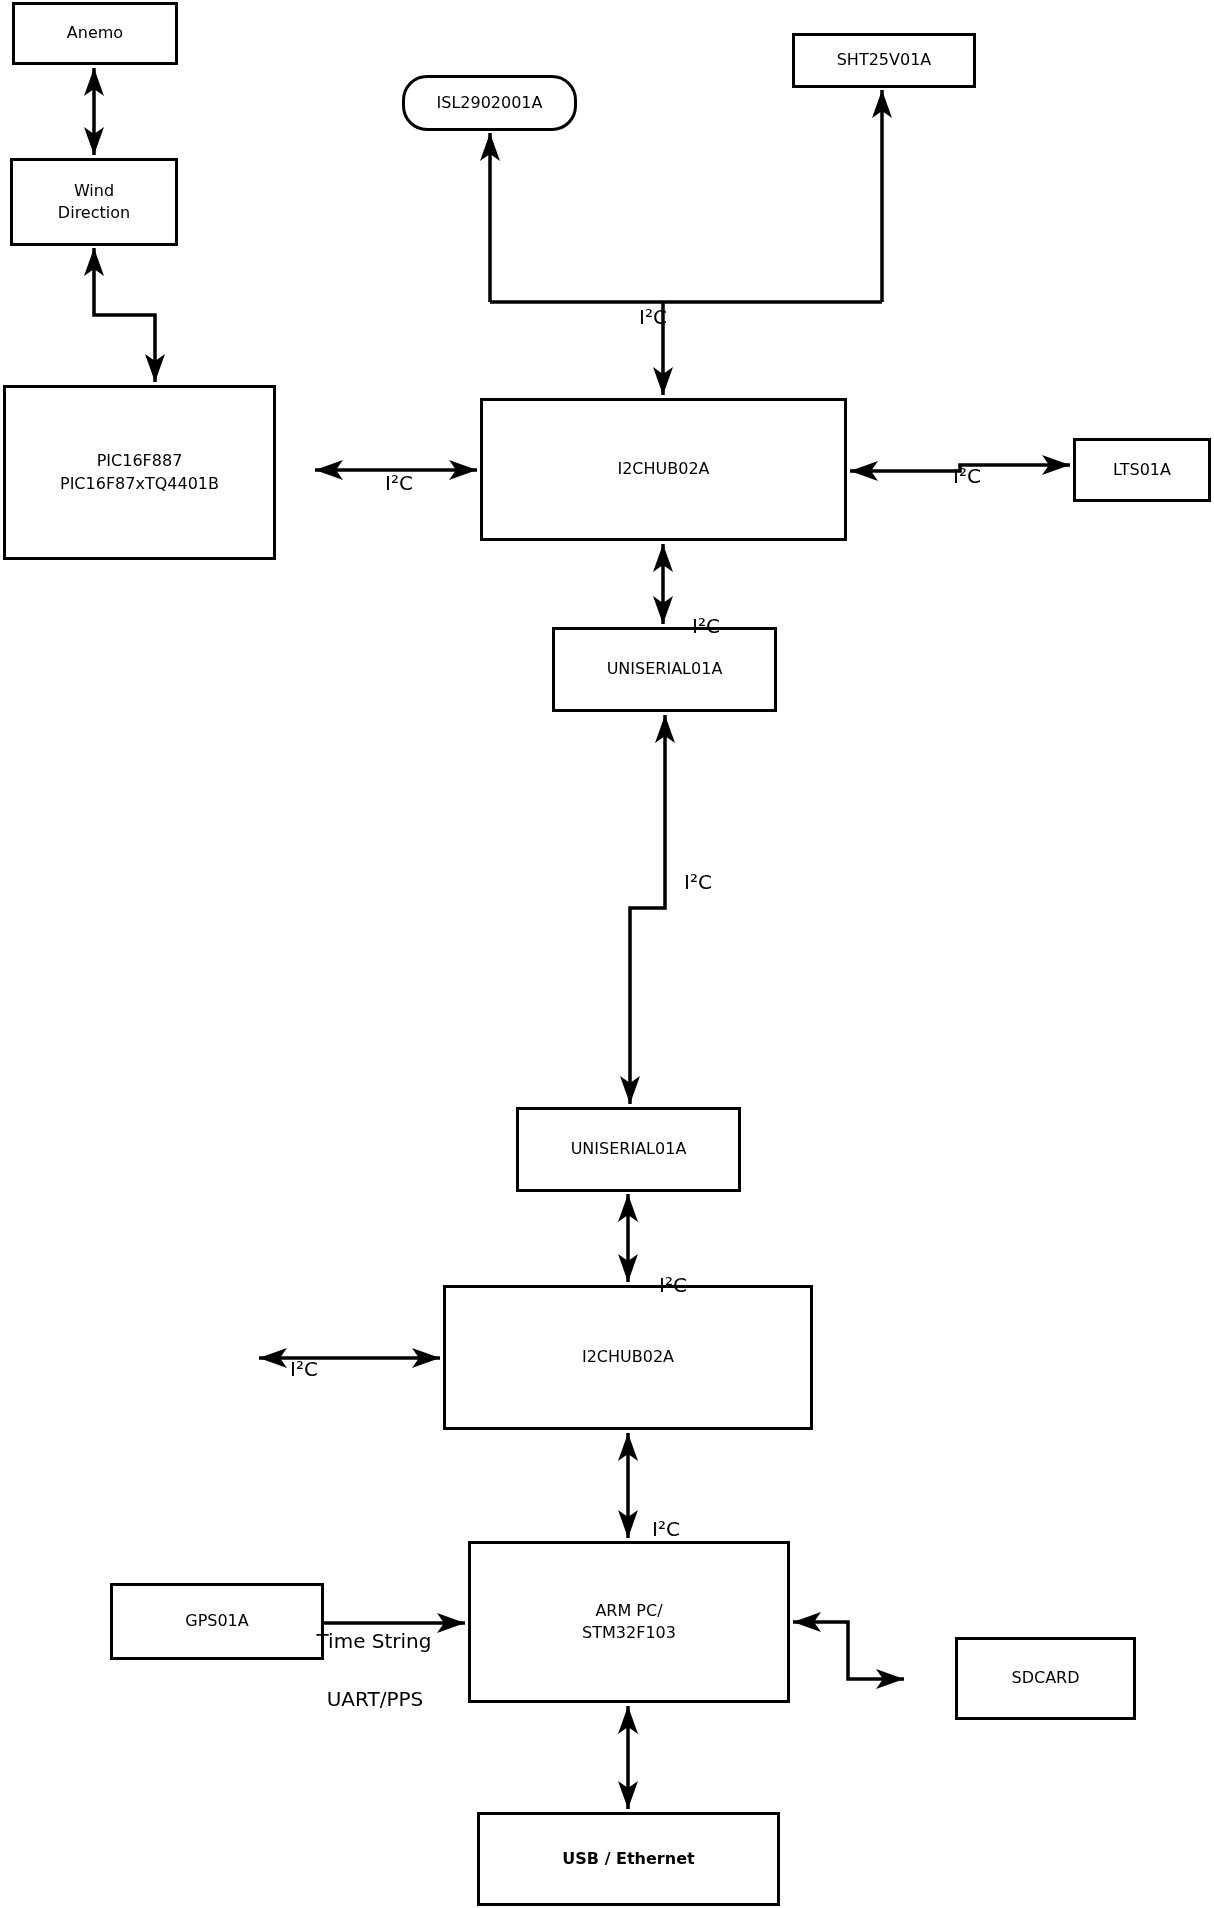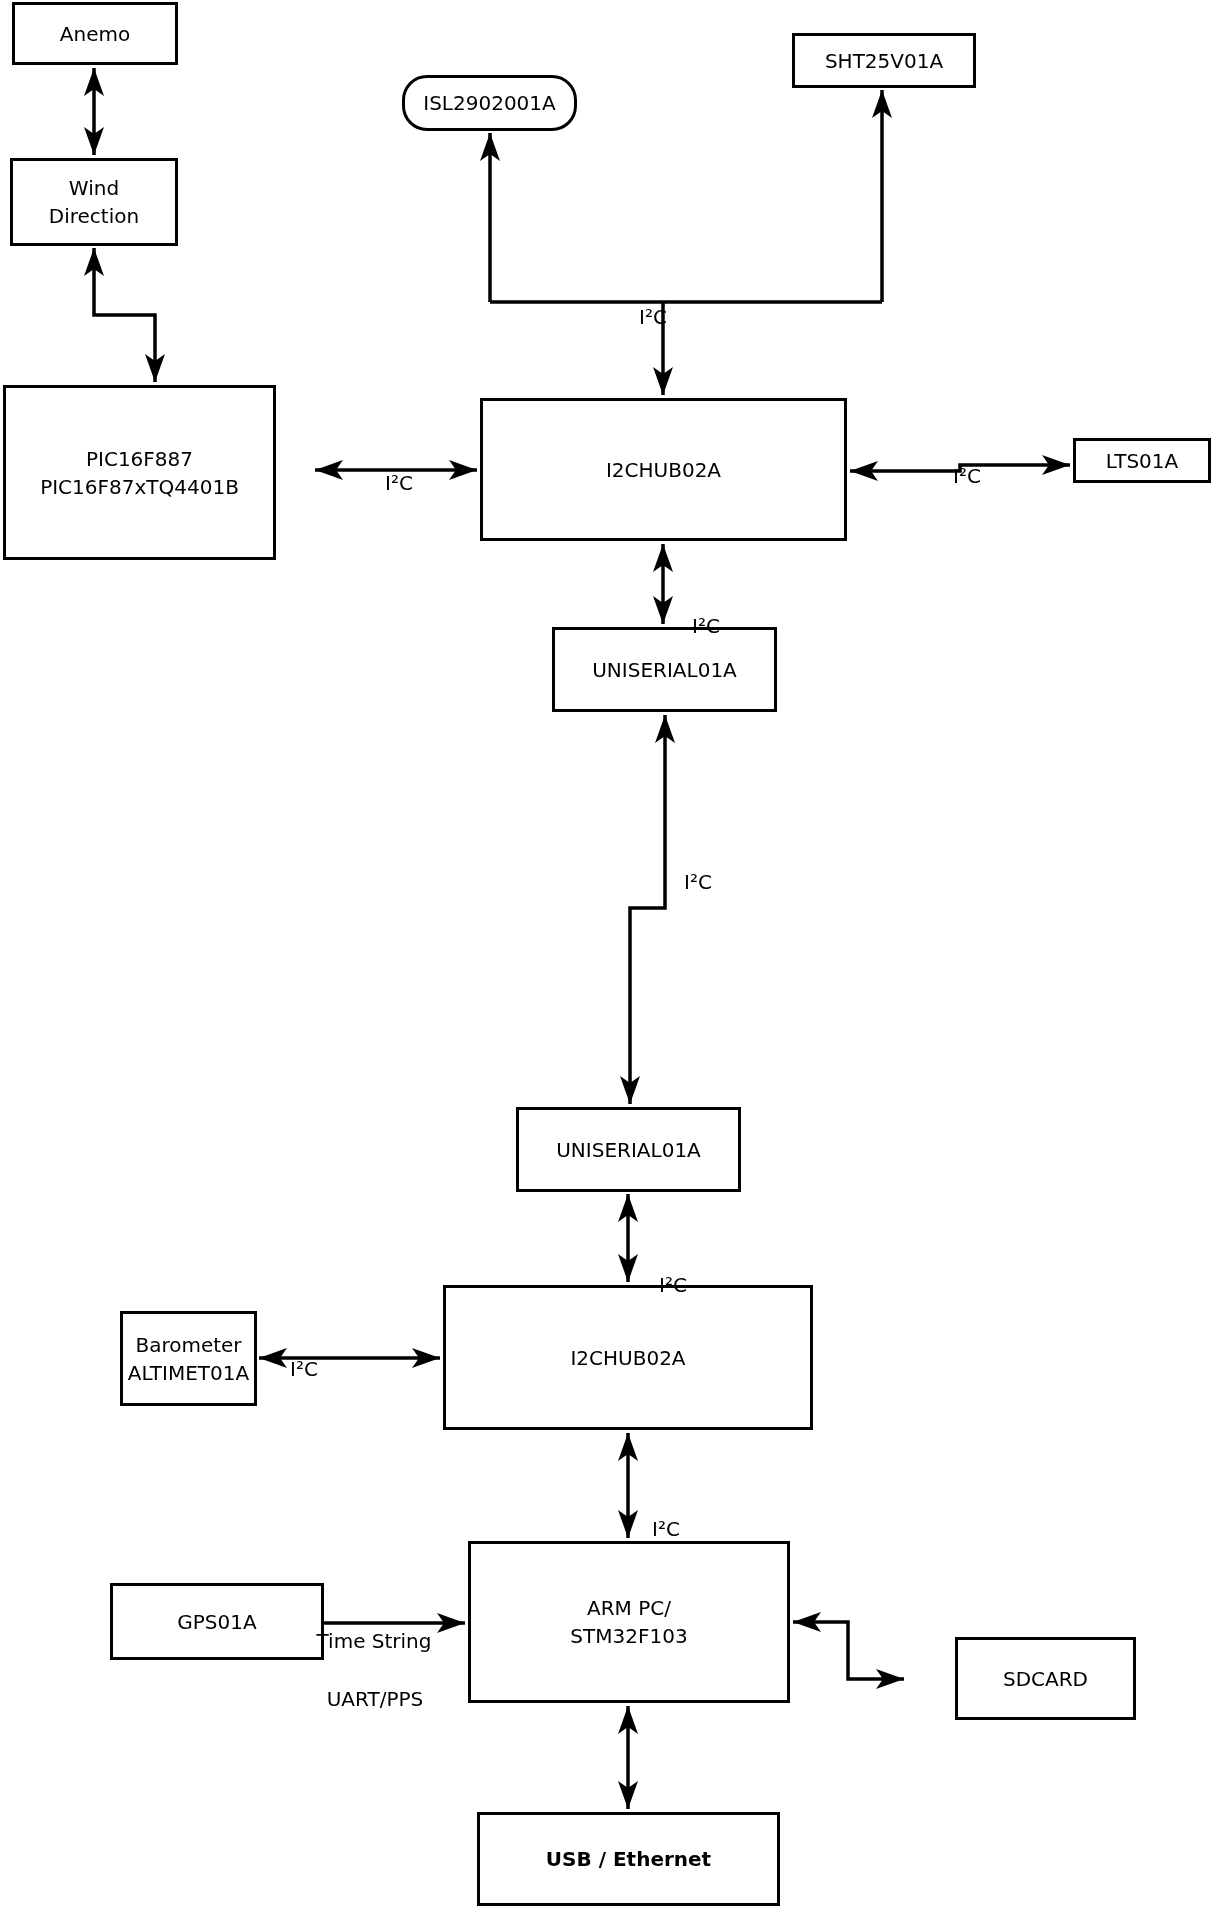--- a/index.html
+++ b/index.html
@@ -27,21 +27,21 @@
   .node {
     position: absolute;
     box-sizing: border-box;
     border: 3px solid var(--line);
     background: var(--bg);
     display: flex;
     align-items: center;
     justify-content: center;
     text-align: center;
     white-space: pre-line;
-    font-size: 20px;
+    font-size: 16px;
     line-height: 1.4;
   }
   .edge-label {
     position: absolute;
     transform: translate(-50%, -50%);
     font-size: 20px;
     white-space: nowrap;
     margin-top: 44px;
   }
 </style>
@@ -82,30 +82,28 @@
 
   <div class="node" style="left:3px; top:385px; width:273px; height:175px;">PIC16F887
 PIC16F87xTQ4401B</div>
 
   <div class="node" style="left:402px; top:75px; width:175px; height:56px;border-radius:25px;">ISL2902001A</div>
 
   <div class="node" style="left:792px; top:33px; width:184px; height:55px;">SHT25V01A</div>
 
   <div class="node" style="left:480px; top:398px; width:367px; height:143px;">I2CHUB02A</div>
 
-  <div class="node" style="left:1073px; top:438px; width:138px; height:45px;">LTS01A</div>
+  <div class="node" style="left:1073px; top:438px; width:138px; height:64px;">LTS01A</div>
 
   <div class="node" style="left:552px; top:627px; width:225px; height:85px;">UNISERIAL01A</div>
 
   <div class="node" style="left:516px; top:1107px; width:225px; height:85px;">UNISERIAL01A</div>
 
   <div class="node" style="left:443px; top:1285px; width:370px; height:145px;">I2CHUB02A</div>
 
-  <div class="node" style="left:120px; top:1311px; width:137px; height:95px;">Barometer
-ALTIMET01A</div>
 
   <div class="node" style="left:110px; top:1583px; width:214px; height:77px;">GPS01A</div>
 
   <div class="node" style="left:468px; top:1541px; width:322px; height:162px;">ARM PC/
 STM32F103</div>
 
   <div class="node" style="left:907px; top:1637px; width:181px; height:83px;margin-left:48px;">SDCARD</div>
 
   <div class="node" style="left:477px; top:1812px; width:303px; height:94px;font-weight:bold;">USB / Ethernet</div>
 

